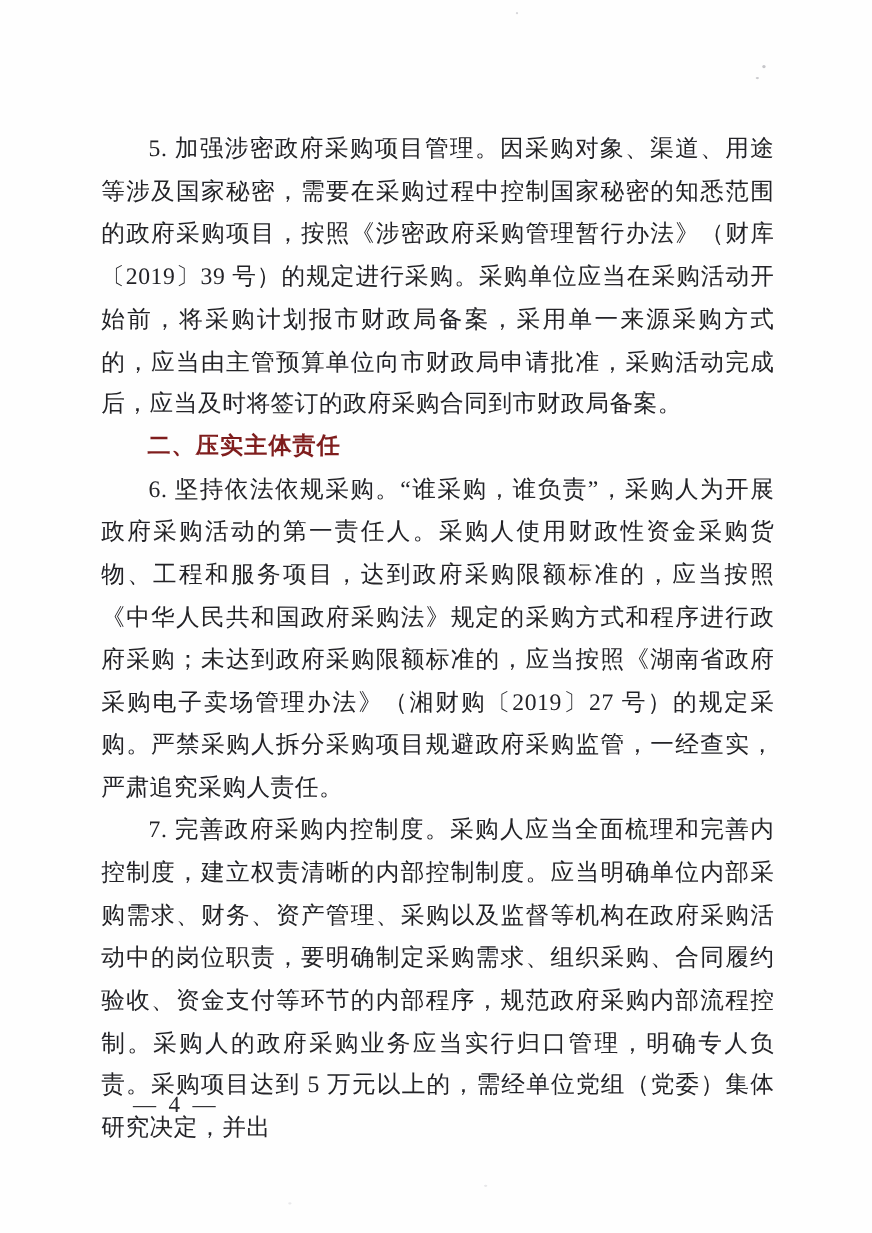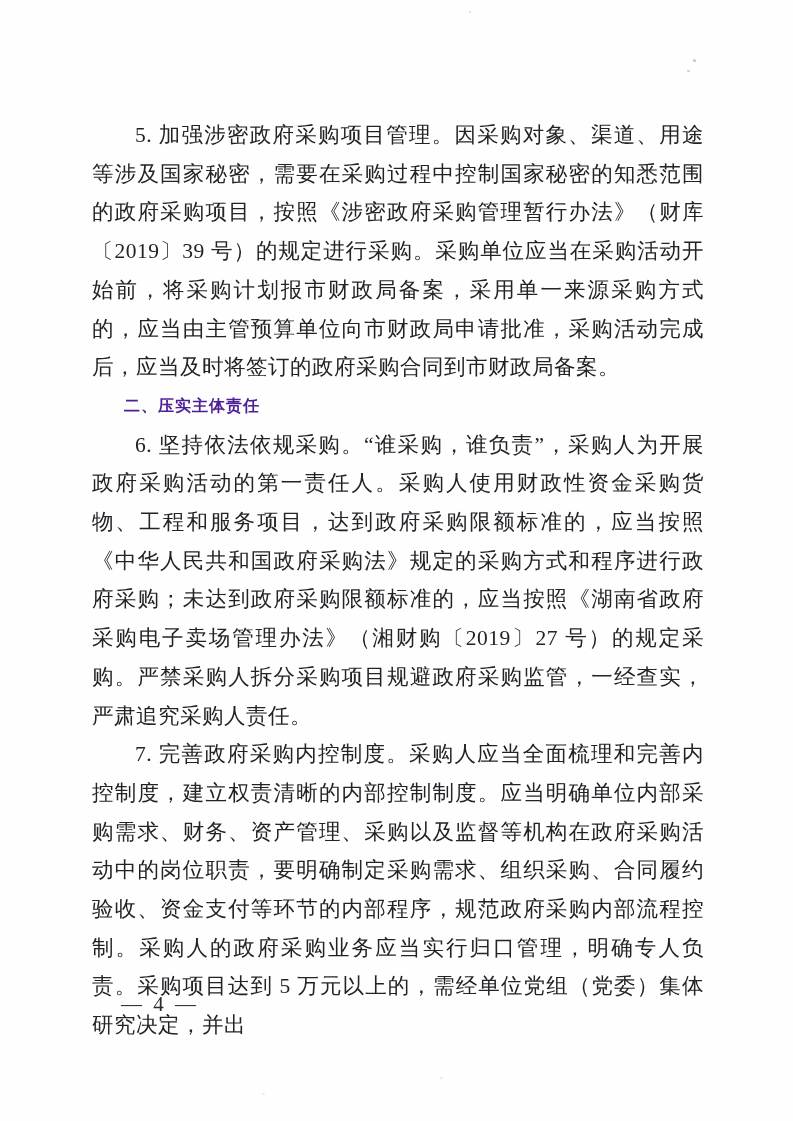--- a/index.html
+++ b/index.html
@@ -28,23 +28,23 @@
     color: #232327;
     text-align: justify;
     text-justify: inter-ideograph;
     text-indent: 2em;
     letter-spacing: 0.5px;
   }
   .heading {
     margin: 0;
     font-family: "Liberation Sans", "DejaVu Sans", sans-serif;
     font-weight: 700;
-    font-size: 16px;
+    font-size: 21px;
     line-height: 38.7px;
-    color: #4c1d95;
+    color: #7f1d1d;
     text-indent: 2em;
     letter-spacing: 1px;
   }
   .page-number {
     position: absolute;
     left: 121px;
     top: 992px;
     font-family: "Liberation Serif", "DejaVu Serif", serif;
     font-size: 21px;
     line-height: 24px;

